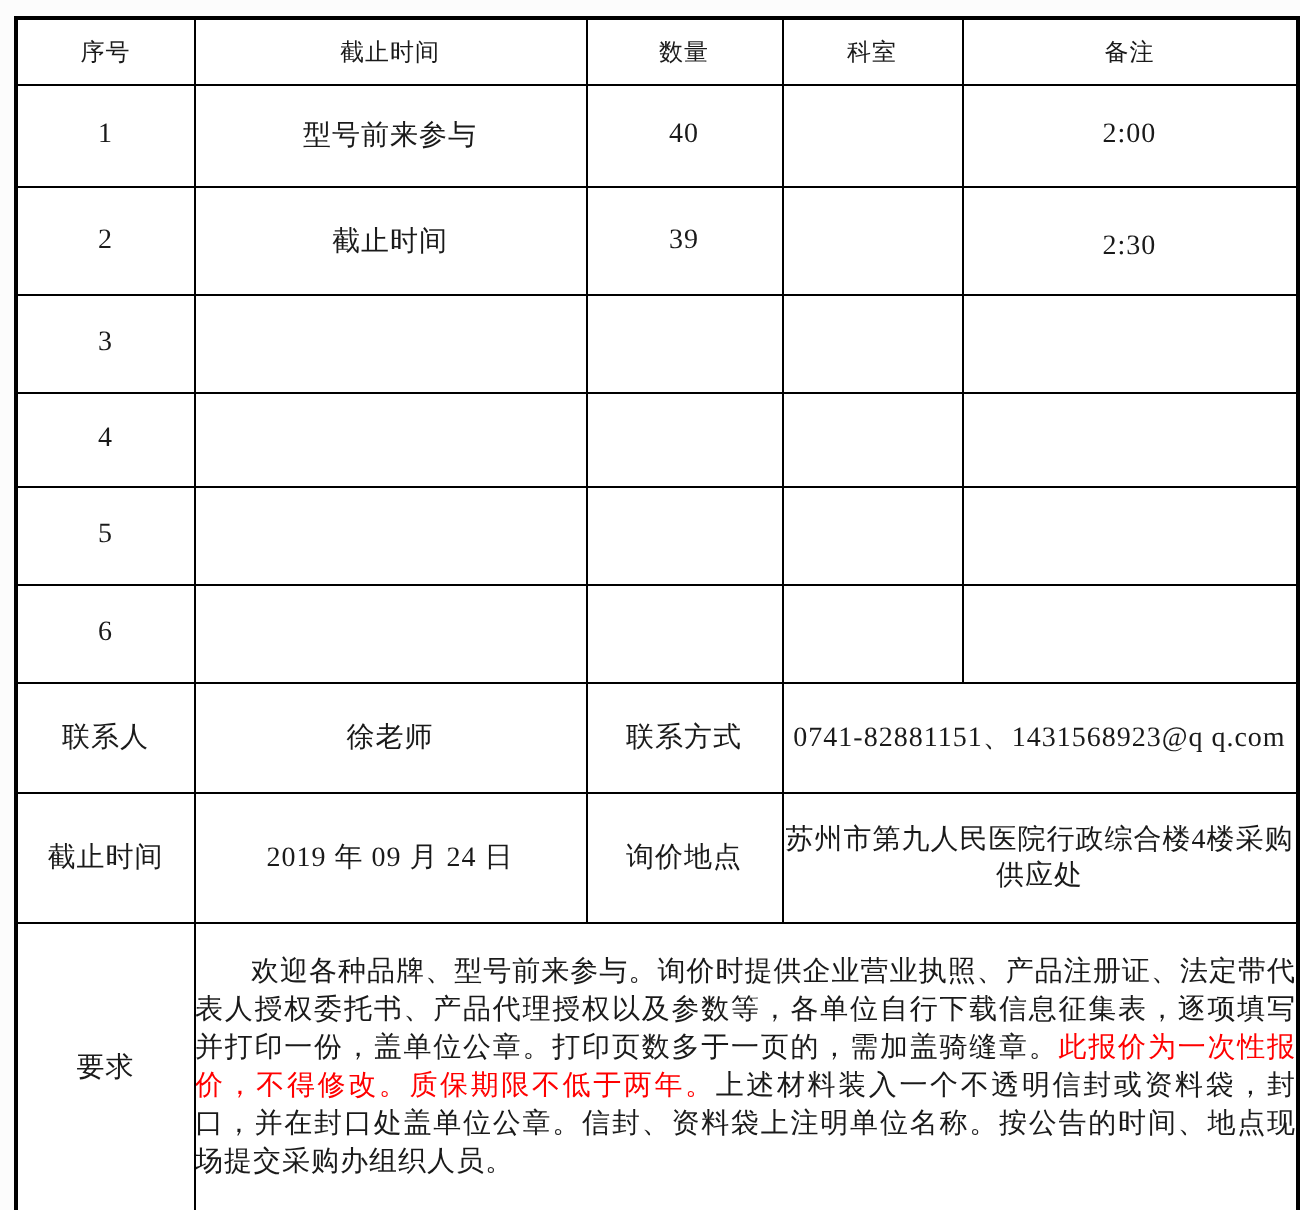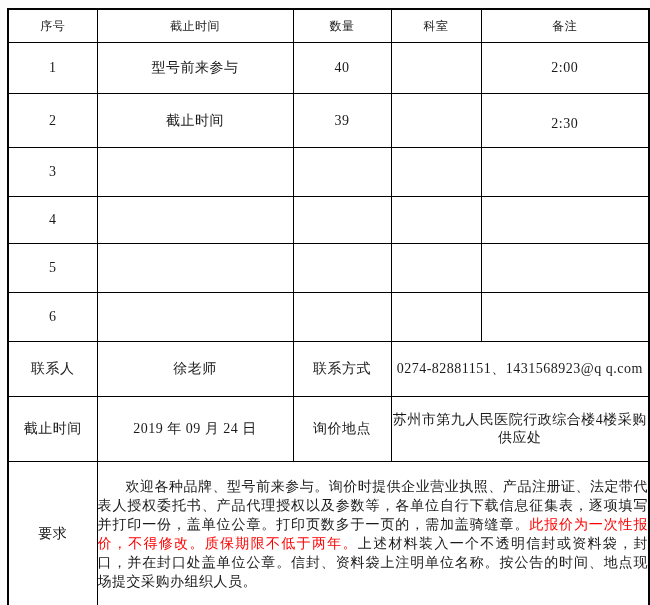--- a/index.html
+++ b/index.html
@@ -139,21 +139,21 @@
       <td></td>
       <td></td>
       <td></td>
       <td></td>
     </tr>
 
     <tr class="h-contact">
       <td>联系人</td>
       <td>徐老师</td>
       <td class="label3">联系方式</td>
-      <td colspan="2" class="cell-left">0274-82881151、1431568923@q q.com</td>
+      <td colspan="2" class="cell-left">0741-82881151、1431568923@q q.com</td>
     </tr>
 
     <tr class="h-deadline">
       <td>截止时间</td>
       <td>2019 年 09 月 24 日</td>
       <td class="label3">询价地点</td>
       <td colspan="2" class="cell-left">苏州市第九人民医院行政综合楼4楼采购供应处</td>
     </tr>
 
     <tr class="h-req">

